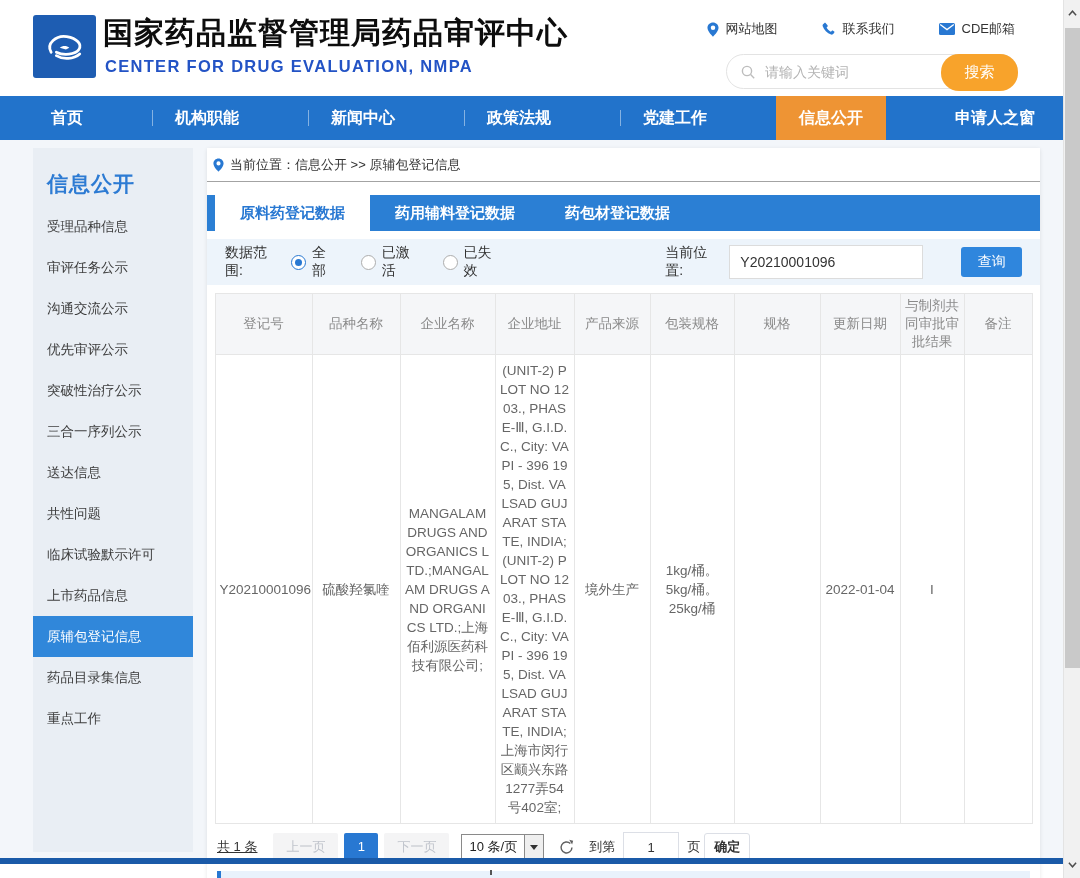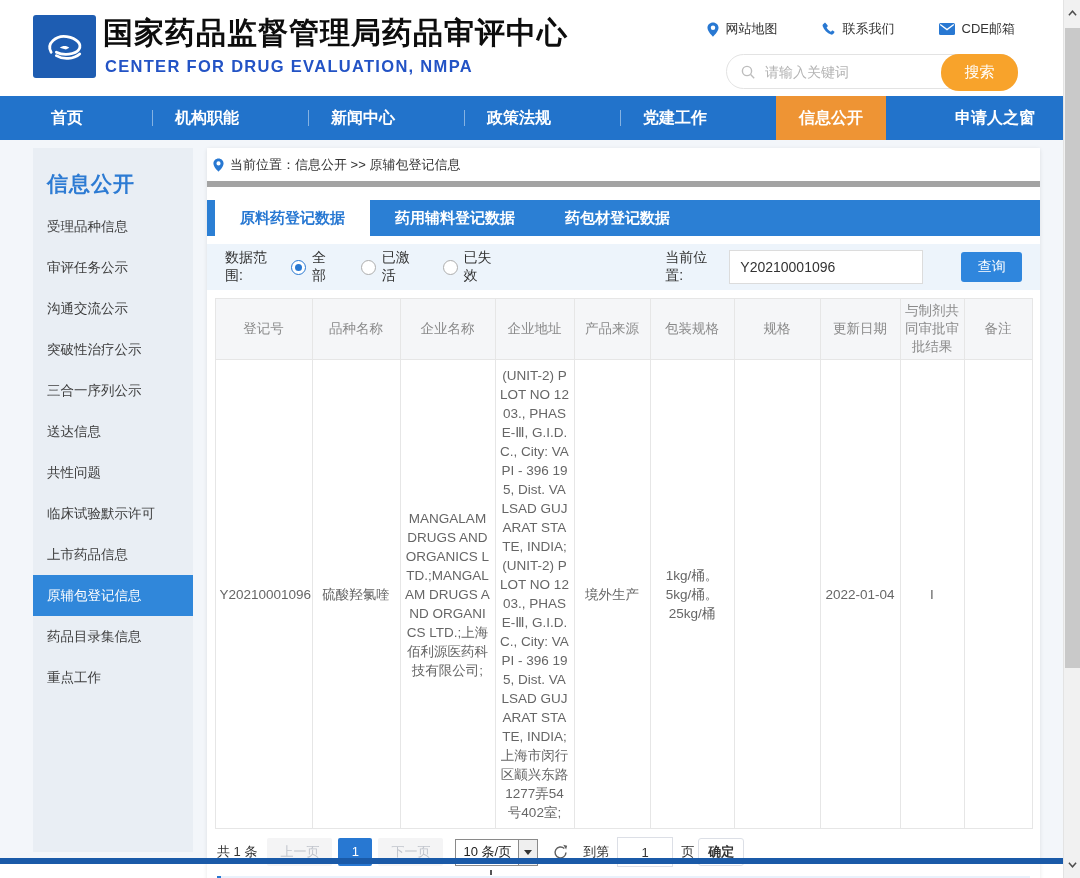--- a/index.html
+++ b/index.html
@@ -35,21 +35,21 @@
 
   
   .main-bg{position:absolute;left:0;top:140px;width:1063px;height:718px;background:#f3f6fa;}
 
   .sidebar{position:absolute;left:33px;top:148px;width:160px;height:704px;background:#e9eef4;}
   .sidebar-title{color:#2d7bd3;font-size:21px;font-weight:bold;padding:22px 0 8px 14px;letter-spacing:1px;}
   .side-item{height:41px;line-height:41px;padding-left:14px;font-size:13.5px;color:#3c3c3c;cursor:pointer;white-space:nowrap;}
   .side-item.active{background:#3087da;color:#fff;}
 
   .content{position:absolute;left:207px;top:148px;width:833px;min-height:690px;background:#fff;box-shadow:0 1px 4px rgba(0,0,0,.10);box-sizing:border-box;padding-bottom:12px;}
-  .breadcrumb{display:flex;align-items:center;gap:6px;height:33px;padding-left:6px;font-size:13px;color:#333;border-bottom:6px solid #a3a3a3;}
+  .breadcrumb{display:flex;align-items:center;gap:6px;height:33px;padding-left:6px;font-size:13px;color:#333;border-bottom:1px solid #a3a3a3;}
 
   .tabs{margin-top:13px;height:36px;background:#2b7fd4;display:flex;padding-left:8px;}
   .tab{padding:0 25px;line-height:36px;color:#fff;font-size:15px;font-weight:bold;cursor:pointer;white-space:nowrap;}
   .tab.active{background:#fff;color:#2878d2;}
 
   .filter{margin-top:8px;height:46px;background:#edf4fb;display:flex;align-items:center;font-size:14px;color:#333;padding:0 18px;box-sizing:border-box;}
   .filter-options{display:flex;gap:27px;margin-left:12px;}
   .filter-option{display:flex;align-items:center;gap:6px;cursor:pointer;}
   .radio{width:15px;height:15px;border-radius:50%;border:1px solid #adadad;background:#fff;box-sizing:border-box;position:relative;flex:none;}
   .radio.checked{border-color:#2878d2;}
@@ -58,21 +58,21 @@
   .query-input{width:172px;height:32px;border:1px solid #dcdcdc;font-size:14px;padding:0 10px;color:#333;margin-left:10px;outline:none;font-family:inherit;}
   .query-btn{width:66px;height:30px;background:#2f86dd;color:#fff;border:none;border-radius:3px;font-size:14px;margin-left:38px;cursor:pointer;font-family:inherit;}
 
   .data-table{width:817px;margin:8px auto 0;border-collapse:collapse;table-layout:fixed;}
   .data-table th{border:1px solid #e6e6e6;background:#f5f6f8;color:#8a8a8a;font-weight:normal;font-size:13.5px;height:56px;padding:2px 4px;line-height:18px;}
   .data-table td{border:1px solid #e6e6e6;color:#666;font-size:13.5px;text-align:center;vertical-align:middle;padding:6px 4px;line-height:19px;}
   .data-table tbody tr{height:350px;}
   .data-table td.break{word-break:break-all;}
 
   .pager{display:flex;align-items:center;margin:8px 0 0 10px;font-size:13px;color:#333;}
-  .pg-total{margin-right:10px;}
+  .pg-total{margin-right:16px;text-decoration:underline;}
   .pg-btn{height:28px;line-height:28px;padding:0 13px;background:#f4f4f5;color:#c0c4cc;font-size:13px;border-radius:2px;margin-right:6px;cursor:pointer;}
   .pg-num{width:34px;text-align:center;background:#2878d2;color:#fff;height:28px;line-height:28px;border-radius:2px;margin-right:6px;cursor:pointer;}
   .pg-select{display:flex;align-items:center;height:27px;border:1px solid #8a8a8a;background:#fff;margin-left:6px;cursor:pointer;box-sizing:border-box;}
   .pg-select-label{padding:0 7px;font-size:13px;color:#222;}
   .pg-select-arrow{width:18px;height:25px;border-left:1px solid #8a8a8a;background:#efefef;display:flex;align-items:center;justify-content:center;}
   .tri-down{width:0;height:0;border-left:4px solid transparent;border-right:4px solid transparent;border-top:5px solid #333;}
   .refresh{margin-left:14px;display:flex;cursor:pointer;}
   .goto-label{margin-left:14px;}
   .goto-input{width:50px;height:26px;border:1px solid #dcdfe6;text-align:center;font-size:13px;color:#333;margin:0 8px;outline:none;font-family:inherit;}
   .confirm-btn{width:46px;height:28px;border:1px solid #dcdfe6;background:#fff;font-size:13px;font-weight:bold;color:#333;border-radius:3px;margin-left:4px;cursor:pointer;font-family:inherit;}
@@ -156,20 +156,21 @@
     </div>
 
   <div class="main-bg"></div>
 
   <div class="sidebar">
     <div class="sidebar-title">信息公开</div>
     <div id="side-items">
         <div class="side-item">受理品种信息</div>
         <div class="side-item">审评任务公示</div>
         <div class="side-item">沟通交流公示</div>
+        <div class="side-item">优先审评公示</div>
         <div class="side-item">突破性治疗公示</div>
         <div class="side-item">三合一序列公示</div>
         <div class="side-item">送达信息</div>
         <div class="side-item">共性问题</div>
         <div class="side-item">临床试验默示许可</div>
         <div class="side-item">上市药品信息</div>
         <div class="side-item active">原辅包登记信息</div>
         <div class="side-item">药品目录集信息</div>
         <div class="side-item">重点工作</div>
       </div>

